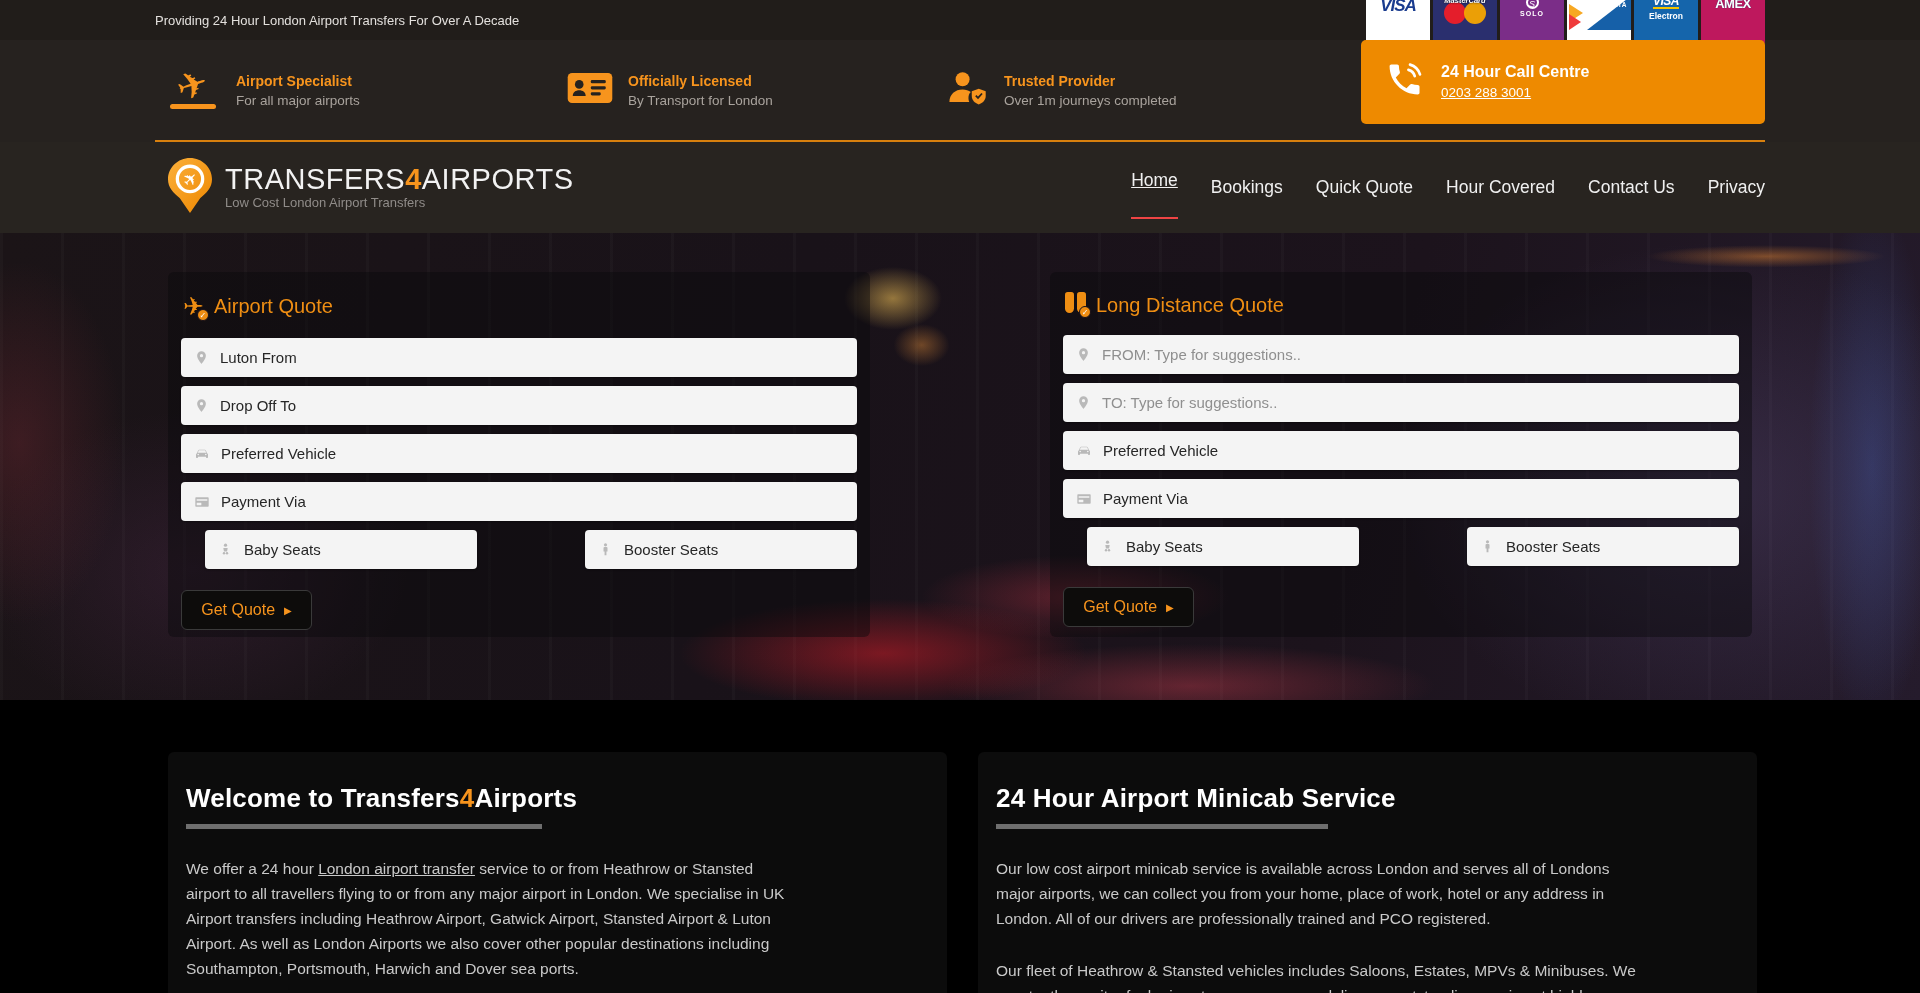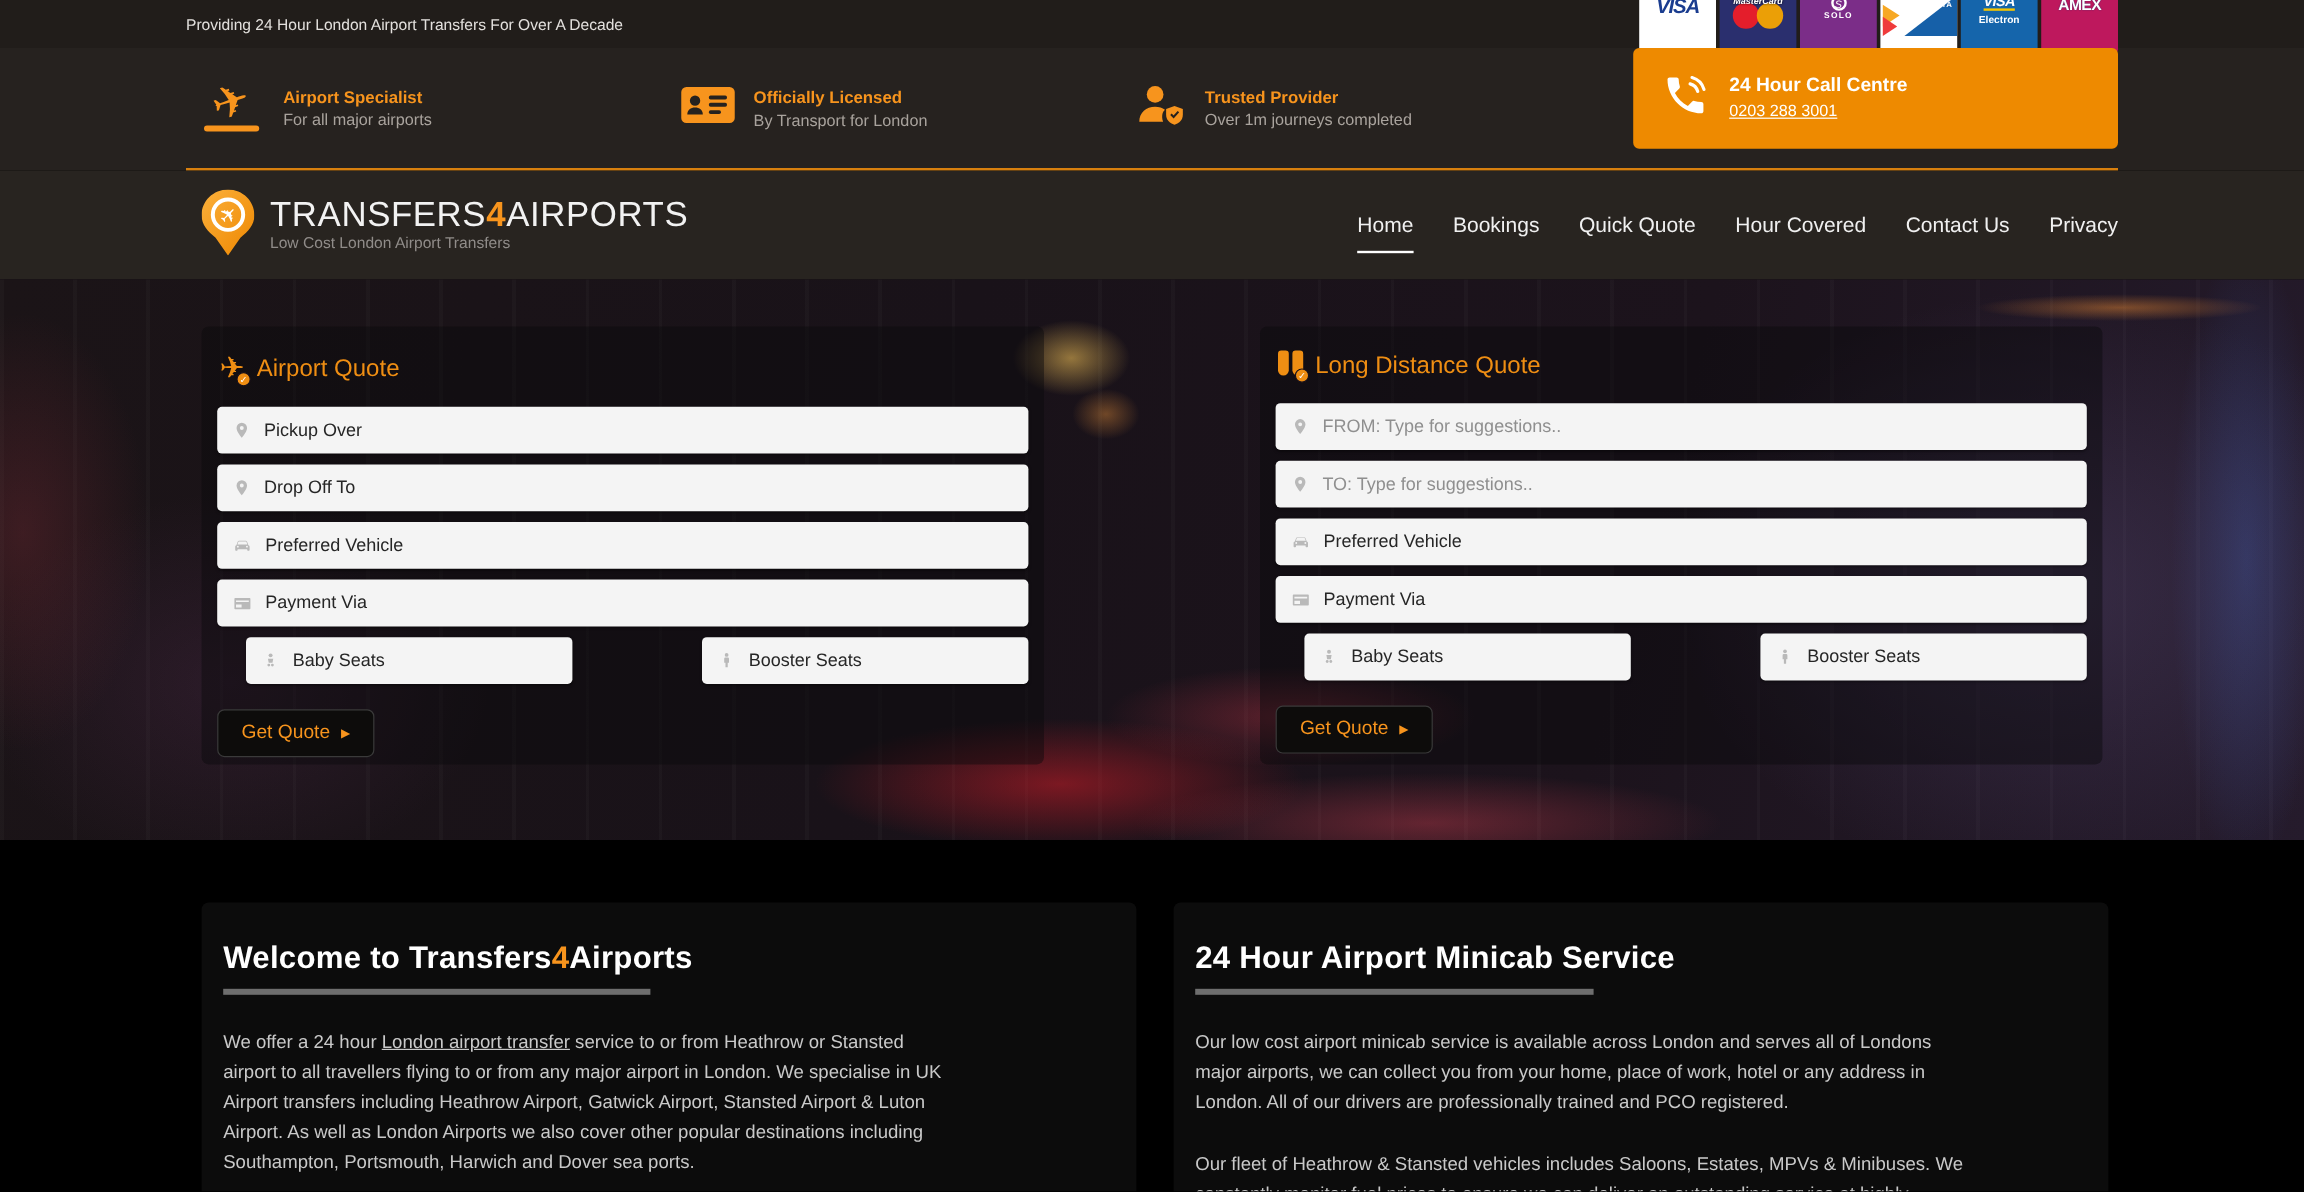--- a/index.html
+++ b/index.html
@@ -58,21 +58,21 @@
 
   
   .header { background:#282420; height:91px; }
   .header .container { display:flex; align-items:center; height:91px; }
   .logo { display:flex; align-items:center; gap:13px; margin-left:13px; cursor:pointer; }
   .brand-line { font-size:29px; color:#f2f2f2; letter-spacing:.5px; line-height:28px; }
   .brand-line .accent { color:#f7941d; font-weight:bold; }
   .brand-tag { color:#908c89; font-size:13px; margin-top:2px; }
   .nav { margin-left:auto; display:flex; gap:33px; align-items:center; }
   .nav-item { color:#f0f0f0; font-size:17.5px; cursor:pointer; padding-bottom:0; }
-  .nav-item.active { border-bottom:2px solid #ffffff; padding-bottom:11px; margin-bottom:-13px; }
+  .nav-item.active { border-bottom:2px solid #ef4444; padding-bottom:26px; margin-bottom:-13px;text-decoration:underline; }
 
   
   .hero { height:467px; position:relative; overflow:hidden;
     background-color:#191219;
     background-image:
       radial-gradient(ellipse 70px 45px at 46.5% 14%, rgba(250,200,90,.55), transparent 70%),
       radial-gradient(ellipse 40px 30px at 48% 24%, rgba(240,150,60,.4), transparent 70%),
       radial-gradient(ellipse 300px 80px at 46% 90%, rgba(220,30,42,.5), transparent 68%),
       radial-gradient(ellipse 220px 60px at 56% 78%, rgba(230,60,80,.32), transparent 70%),
       radial-gradient(ellipse 350px 60px at 62% 97%, rgba(235,70,90,.35), transparent 70%),
@@ -252,21 +252,21 @@
       <div class="p-title">
         <span class="title-ic">
           <span class="title-plane">✈</span><span class="badge">✓</span>
         </span>
         <span>Airport Quote</span>
       </div>
       <div class="field">
         <svg viewBox="0 0 24 24" width="15" height="15" fill="#b9b9b9">
             <path d="M12 2a7 7 0 0 0-7 7c0 5.2 7 13 7 13s7-7.8 7-13a7 7 0 0 0-7-7zm0 9.6A2.6 2.6 0 1 1 12 6.4a2.6 2.6 0 0 1 0 5.2z"></path>
           </svg>
-        <span>Pickup Over</span>
+        <span>Luton From</span>
       </div>
       <div class="field">
         <svg viewBox="0 0 24 24" width="15" height="15" fill="#b9b9b9">
             <path d="M12 2a7 7 0 0 0-7 7c0 5.2 7 13 7 13s7-7.8 7-13a7 7 0 0 0-7-7zm0 9.6A2.6 2.6 0 1 1 12 6.4a2.6 2.6 0 0 1 0 5.2z"></path>
           </svg>
         <span>Drop Off To</span>
       </div>
       <div class="field">
         <svg viewBox="0 0 24 24" width="16" height="16" fill="#b9b9b9">
             <path d="M4.5 11l1.6-4.2A2 2 0 0 1 8 5.5h8a2 2 0 0 1 1.9 1.3L19.5 11c.9.2 1.5 1 1.5 1.9V17a1 1 0 0 1-1 1h-1a1 1 0 0 1-1-1v-1H6v1a1 1 0 0 1-1 1H4a1 1 0 0 1-1-1v-4.1c0-.9.6-1.7 1.5-1.9zM7 6.8L5.8 10h12.4L17 6.8a.8.8 0 0 0-.8-.5H7.8a.8.8 0 0 0-.8.5zM6.3 14a1.2 1.2 0 1 0 0-2.4 1.2 1.2 0 0 0 0 2.4zm11.4 0a1.2 1.2 0 1 0 0-2.4 1.2 1.2 0 0 0 0 2.4z"></path>

